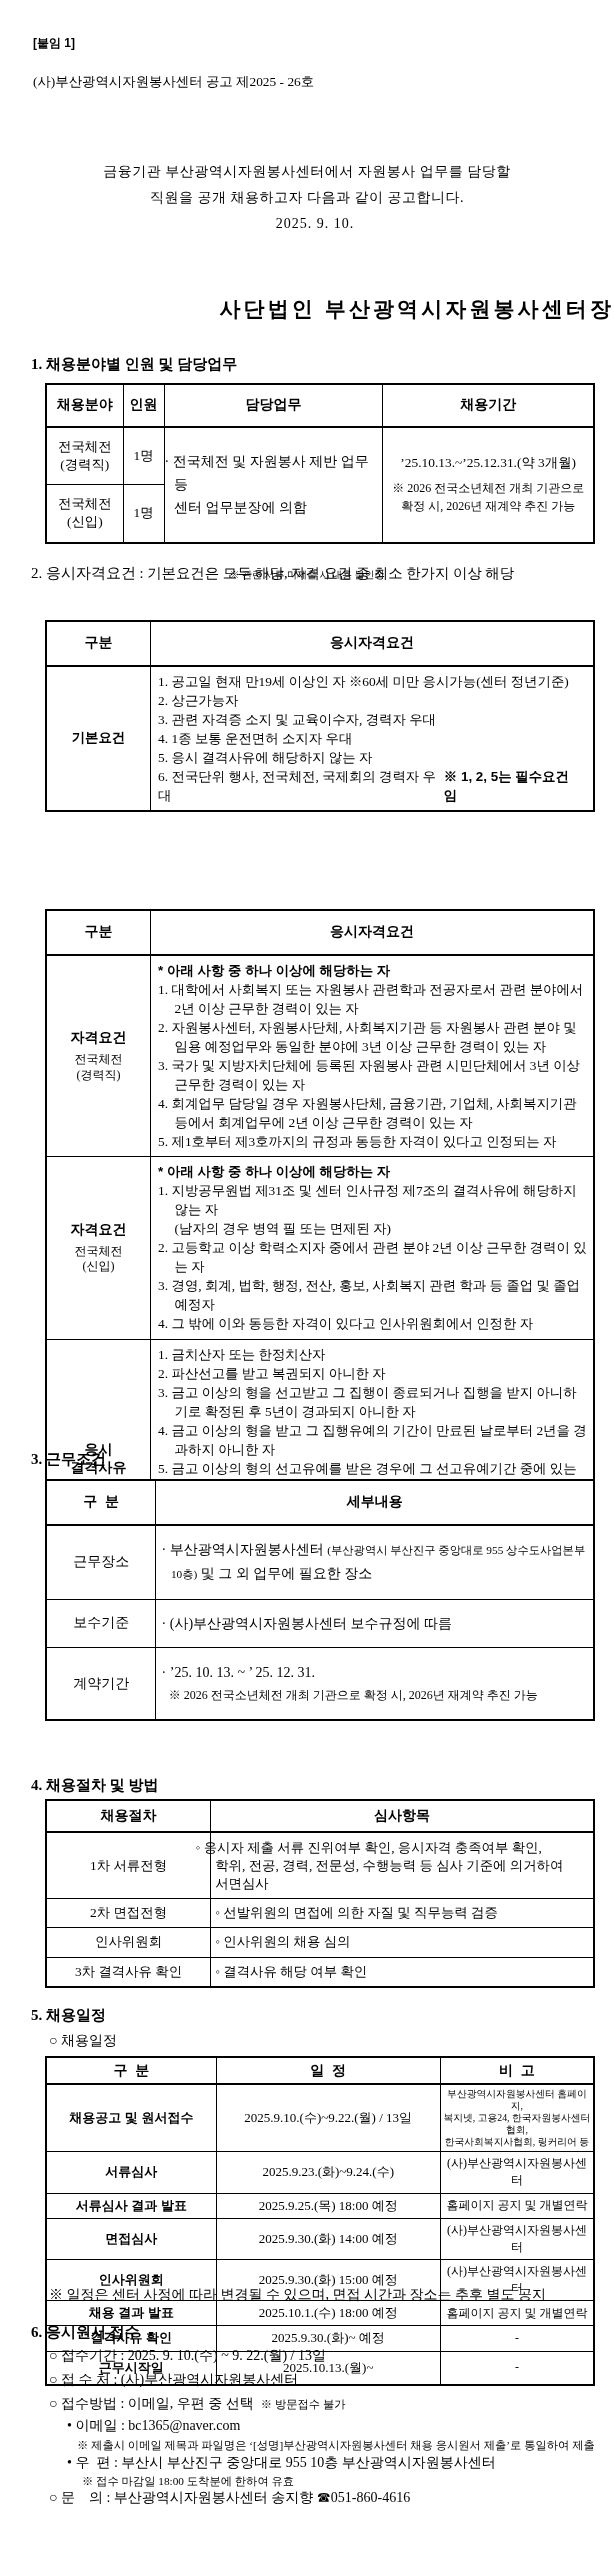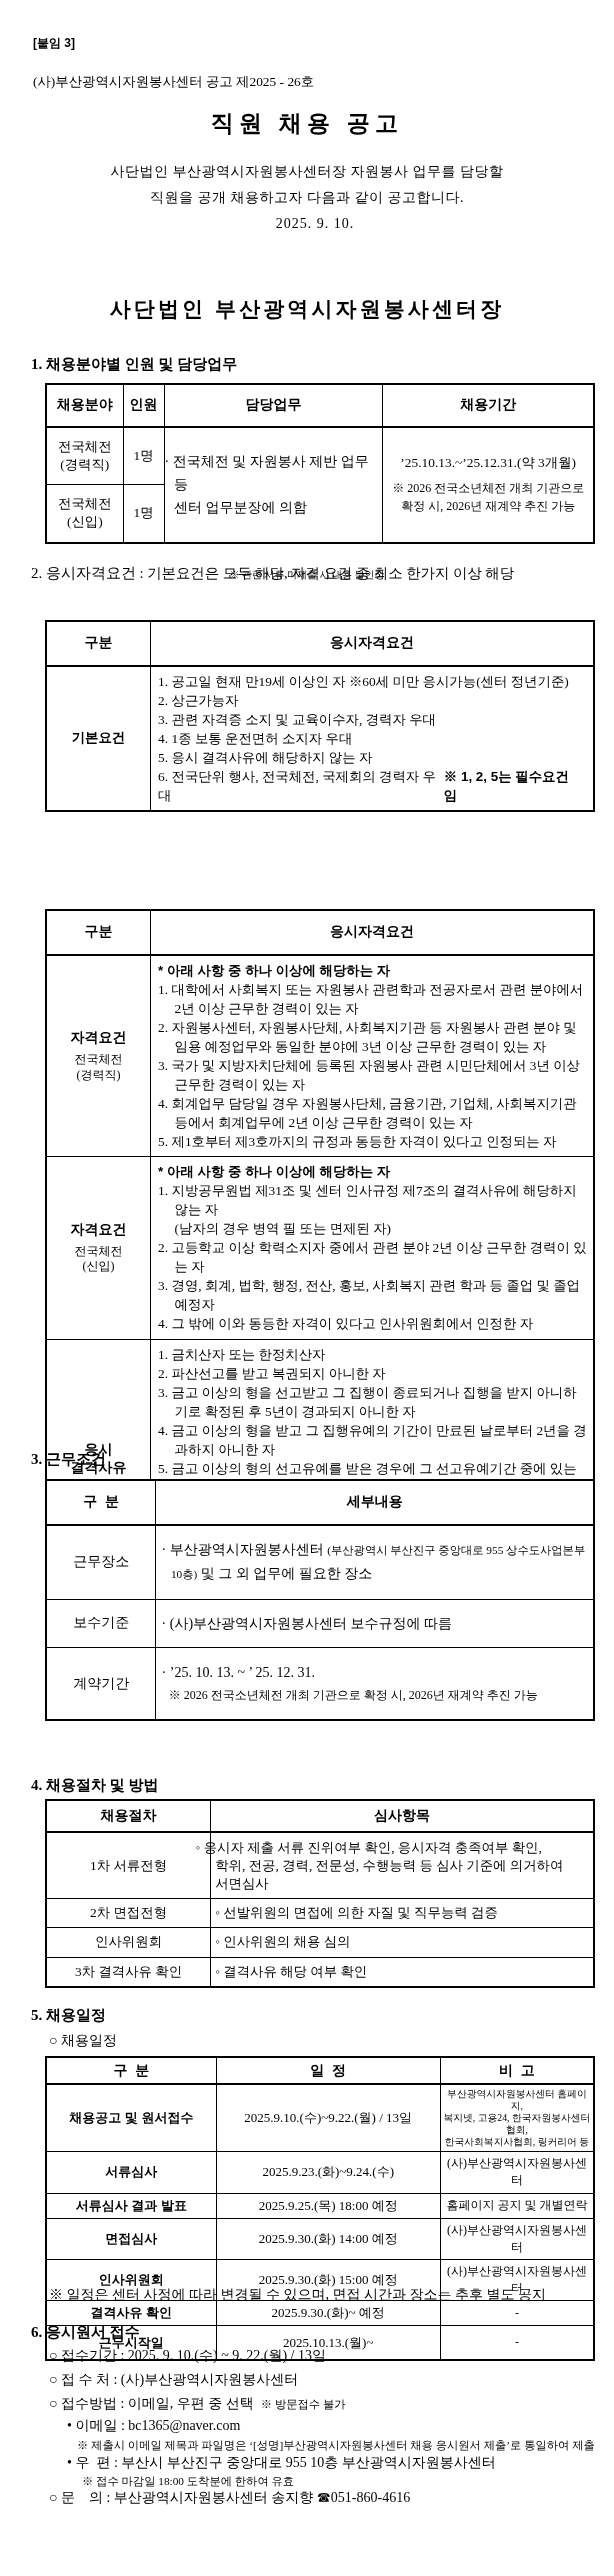--- a/index.html
+++ b/index.html
@@ -68,27 +68,26 @@
   .t5 .note5-sm{font-size:9.8px;line-height:12px;}
 
   .s6-line{font-size:14px;}
   .s6-note{font-size:11.3px;}
 </style>
 </head>
 <body>
 
 <div class="page">
 
-  <div class="abs attach" style="top:35px;left:33px;">[붙임 3]</div>
+  <div class="abs attach" style="top:35px;left:33px;">[붙임 1]</div>
   <div class="abs notice-no" style="top:73px;left:33px;">(사)부산광역시자원봉사센터 공고 제2025 - 26호</div>
-  <div class="abs ctr doc-title" style="top:108px;">직원 채용 공고</div>
-  <div class="abs ctr intro" style="top:163px;">사단법인 부산광역시자원봉사센터장 자원봉사 업무를 담당할</div>
+  <div class="abs ctr intro" style="top:163px;">금융기관 부산광역시자원봉사센터에서 자원봉사 업무를 담당할</div>
   <div class="abs ctr intro" style="top:189px;">직원을 공개 채용하고자 다음과 같이 공고합니다.</div>
   <div class="abs ctr date-line" style="top:216px;">2025. 9. 10.</div>
-  <div class="abs ctr signer" style="top:295px;">사단법인 부산광역시자원봉사센터장</div>
+  <div class="abs ctr signer" style="top:295px;text-align:right;">사단법인 부산광역시자원봉사센터장</div>
 
   <div class="abs sec-h" style="top:355px;left:31px;">1. 채용분야별 인원 및 담당업무</div>
   <div class="abs tblwrap" style="top:383px;left:45px;width:548px;">
     <table class="doc t1">
       <colgroup>
           <col style="width:14%">
           <col style="width:7.5%">
           <col style="width:40%">
           <col style="width:38.5%">
         </colgroup>
@@ -316,20 +315,25 @@
         <td class="lbl5">면접심사</td>
         <td class="date5">2025.9.30.(화) 14:00 예정</td>
         <td class="note5">(사)부산광역시자원봉사센터</td>
       </tr>
       <tr>
         <td class="lbl5">인사위원회</td>
         <td class="date5">2025.9.30.(화) 15:00 예정</td>
         <td class="note5">(사)부산광역시자원봉사센터</td>
       </tr>
       <tr>
+        <td class="lbl5">채용 결과 발표</td>
+        <td class="date5">2025.10.1.(수) 18:00 예정</td>
+        <td class="note5">홈페이지 공지 및 개별연락</td>
+      </tr>
+      <tr>
         <td class="lbl5">결격사유 확인</td>
         <td class="date5">2025.9.30.(화)~ 예정</td>
         <td class="note5">-</td>
       </tr>
       <tr>
         <td class="lbl5" style="padding:7.2px 2.1px;">근무시작일</td>
         <td class="date5">2025.10.13.(월)~</td>
         <td class="note5">-</td>
       </tr>
     </tbody>

